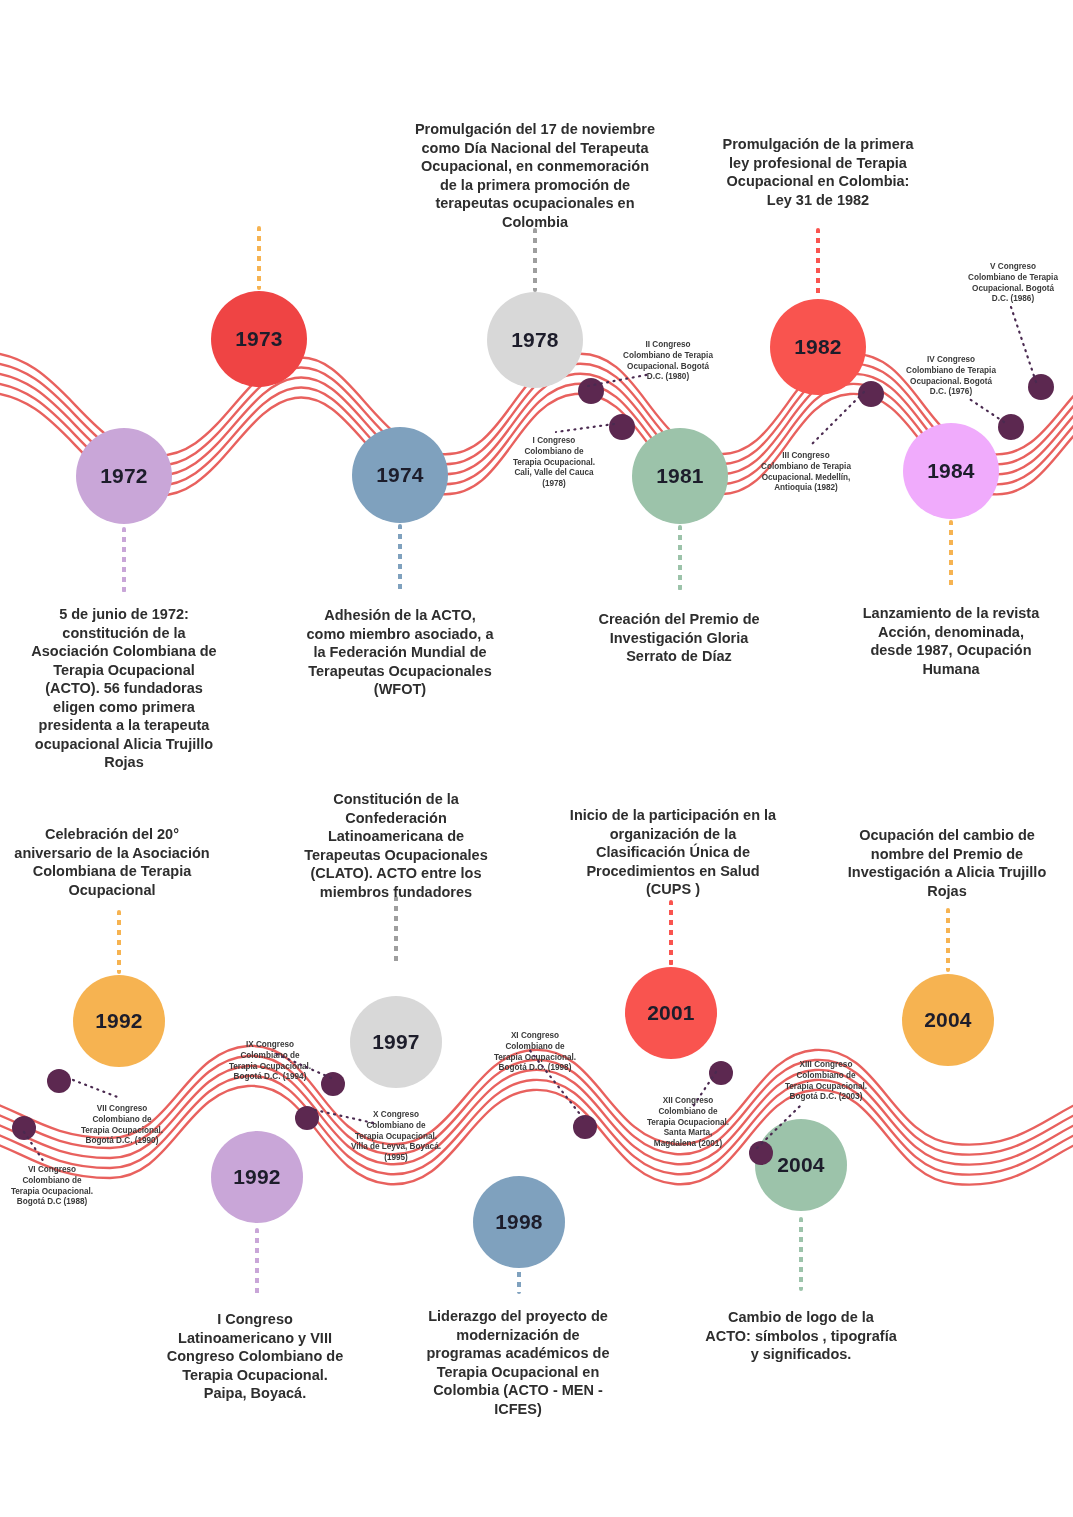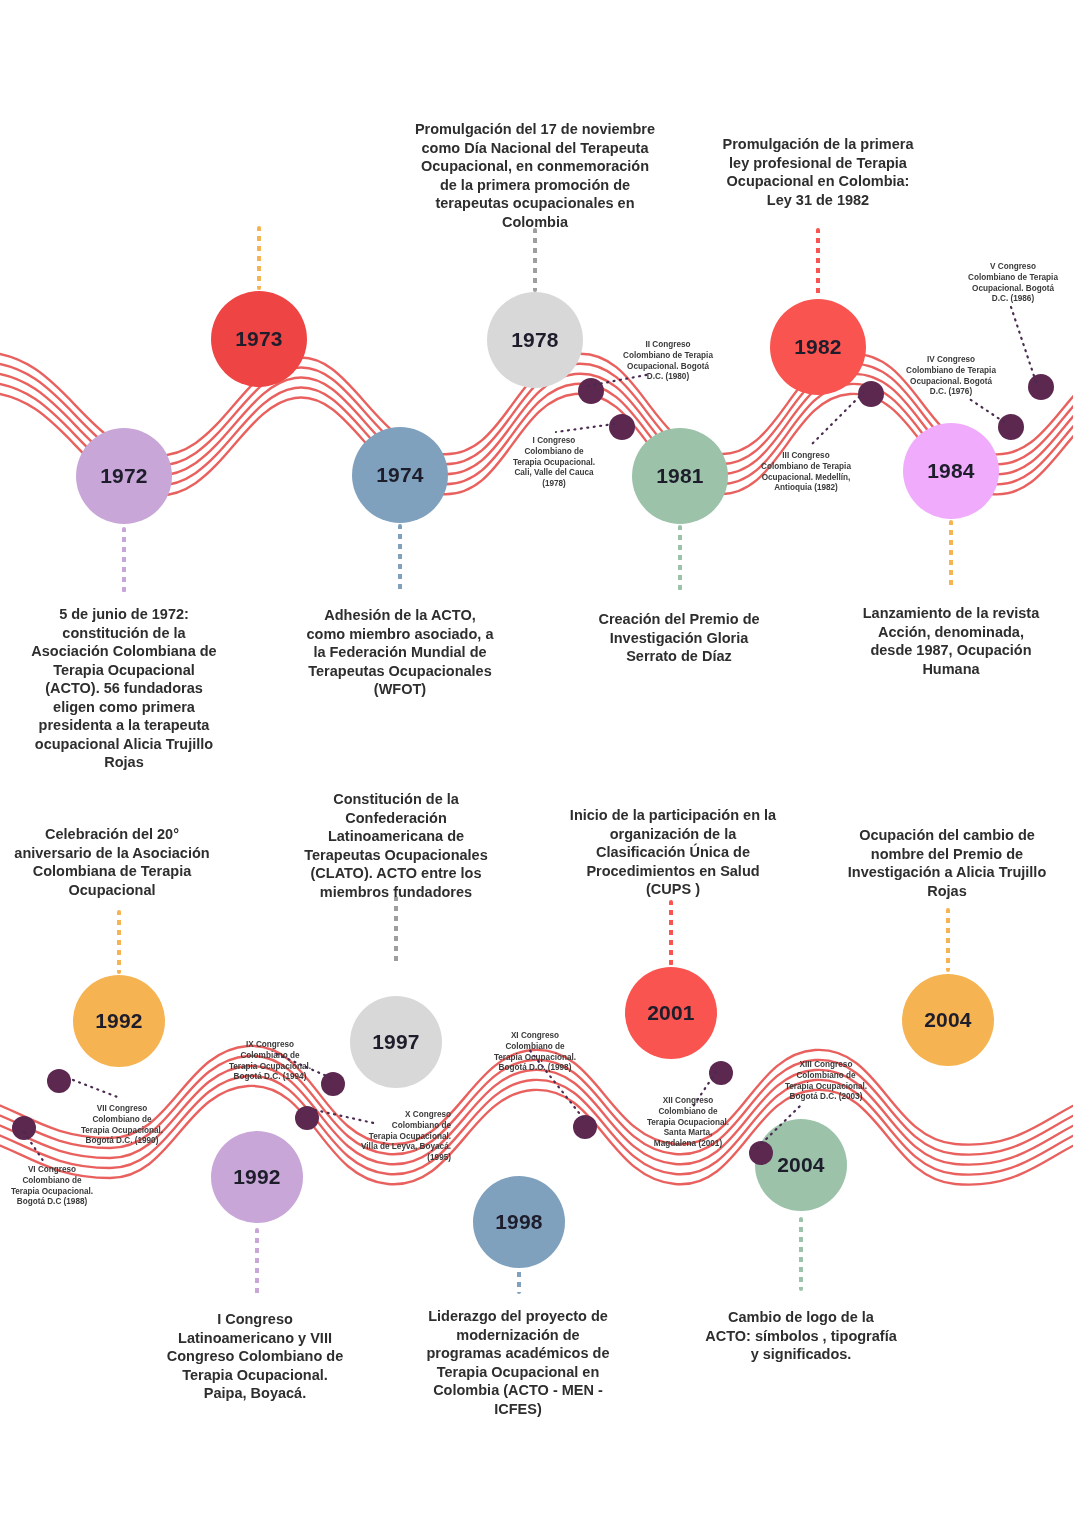--- a/index.html
+++ b/index.html
@@ -270,21 +270,21 @@
 Terapia Ocupacional.
 Bogotá D.C (1988)</div>
   <div class="micro" style="left:69px;top:1104px;width:106px;">VII Congreso
 Colombiano de
 Terapia Ocupacional.
 Bogotá D.C. (1990)</div>
   <div class="micro" style="left:216px;top:1040px;width:108px;">IX Congreso
 Colombiano de
 Terapia Ocupacional.
 Bogotá D.C. (1994)</div>
-  <div class="micro" style="left:341px;top:1110px;width:110px;text-align:right;">X Congreso
+  <div class="micro" style="left:341px;top:1110px;width:110px;">X Congreso
 Colombiano de
 Terapia Ocupacional.
 Villa de Leyva, Boyacá.
 (1995)</div>
   <div class="micro" style="left:480px;top:1031px;width:110px;">XI Congreso
 Colombiano de
 Terapia Ocupacional.
 Bogotá D.C. (1998)</div>
   <div class="micro" style="left:632px;top:1096px;width:112px;">XII Congreso
 Colombiano de

